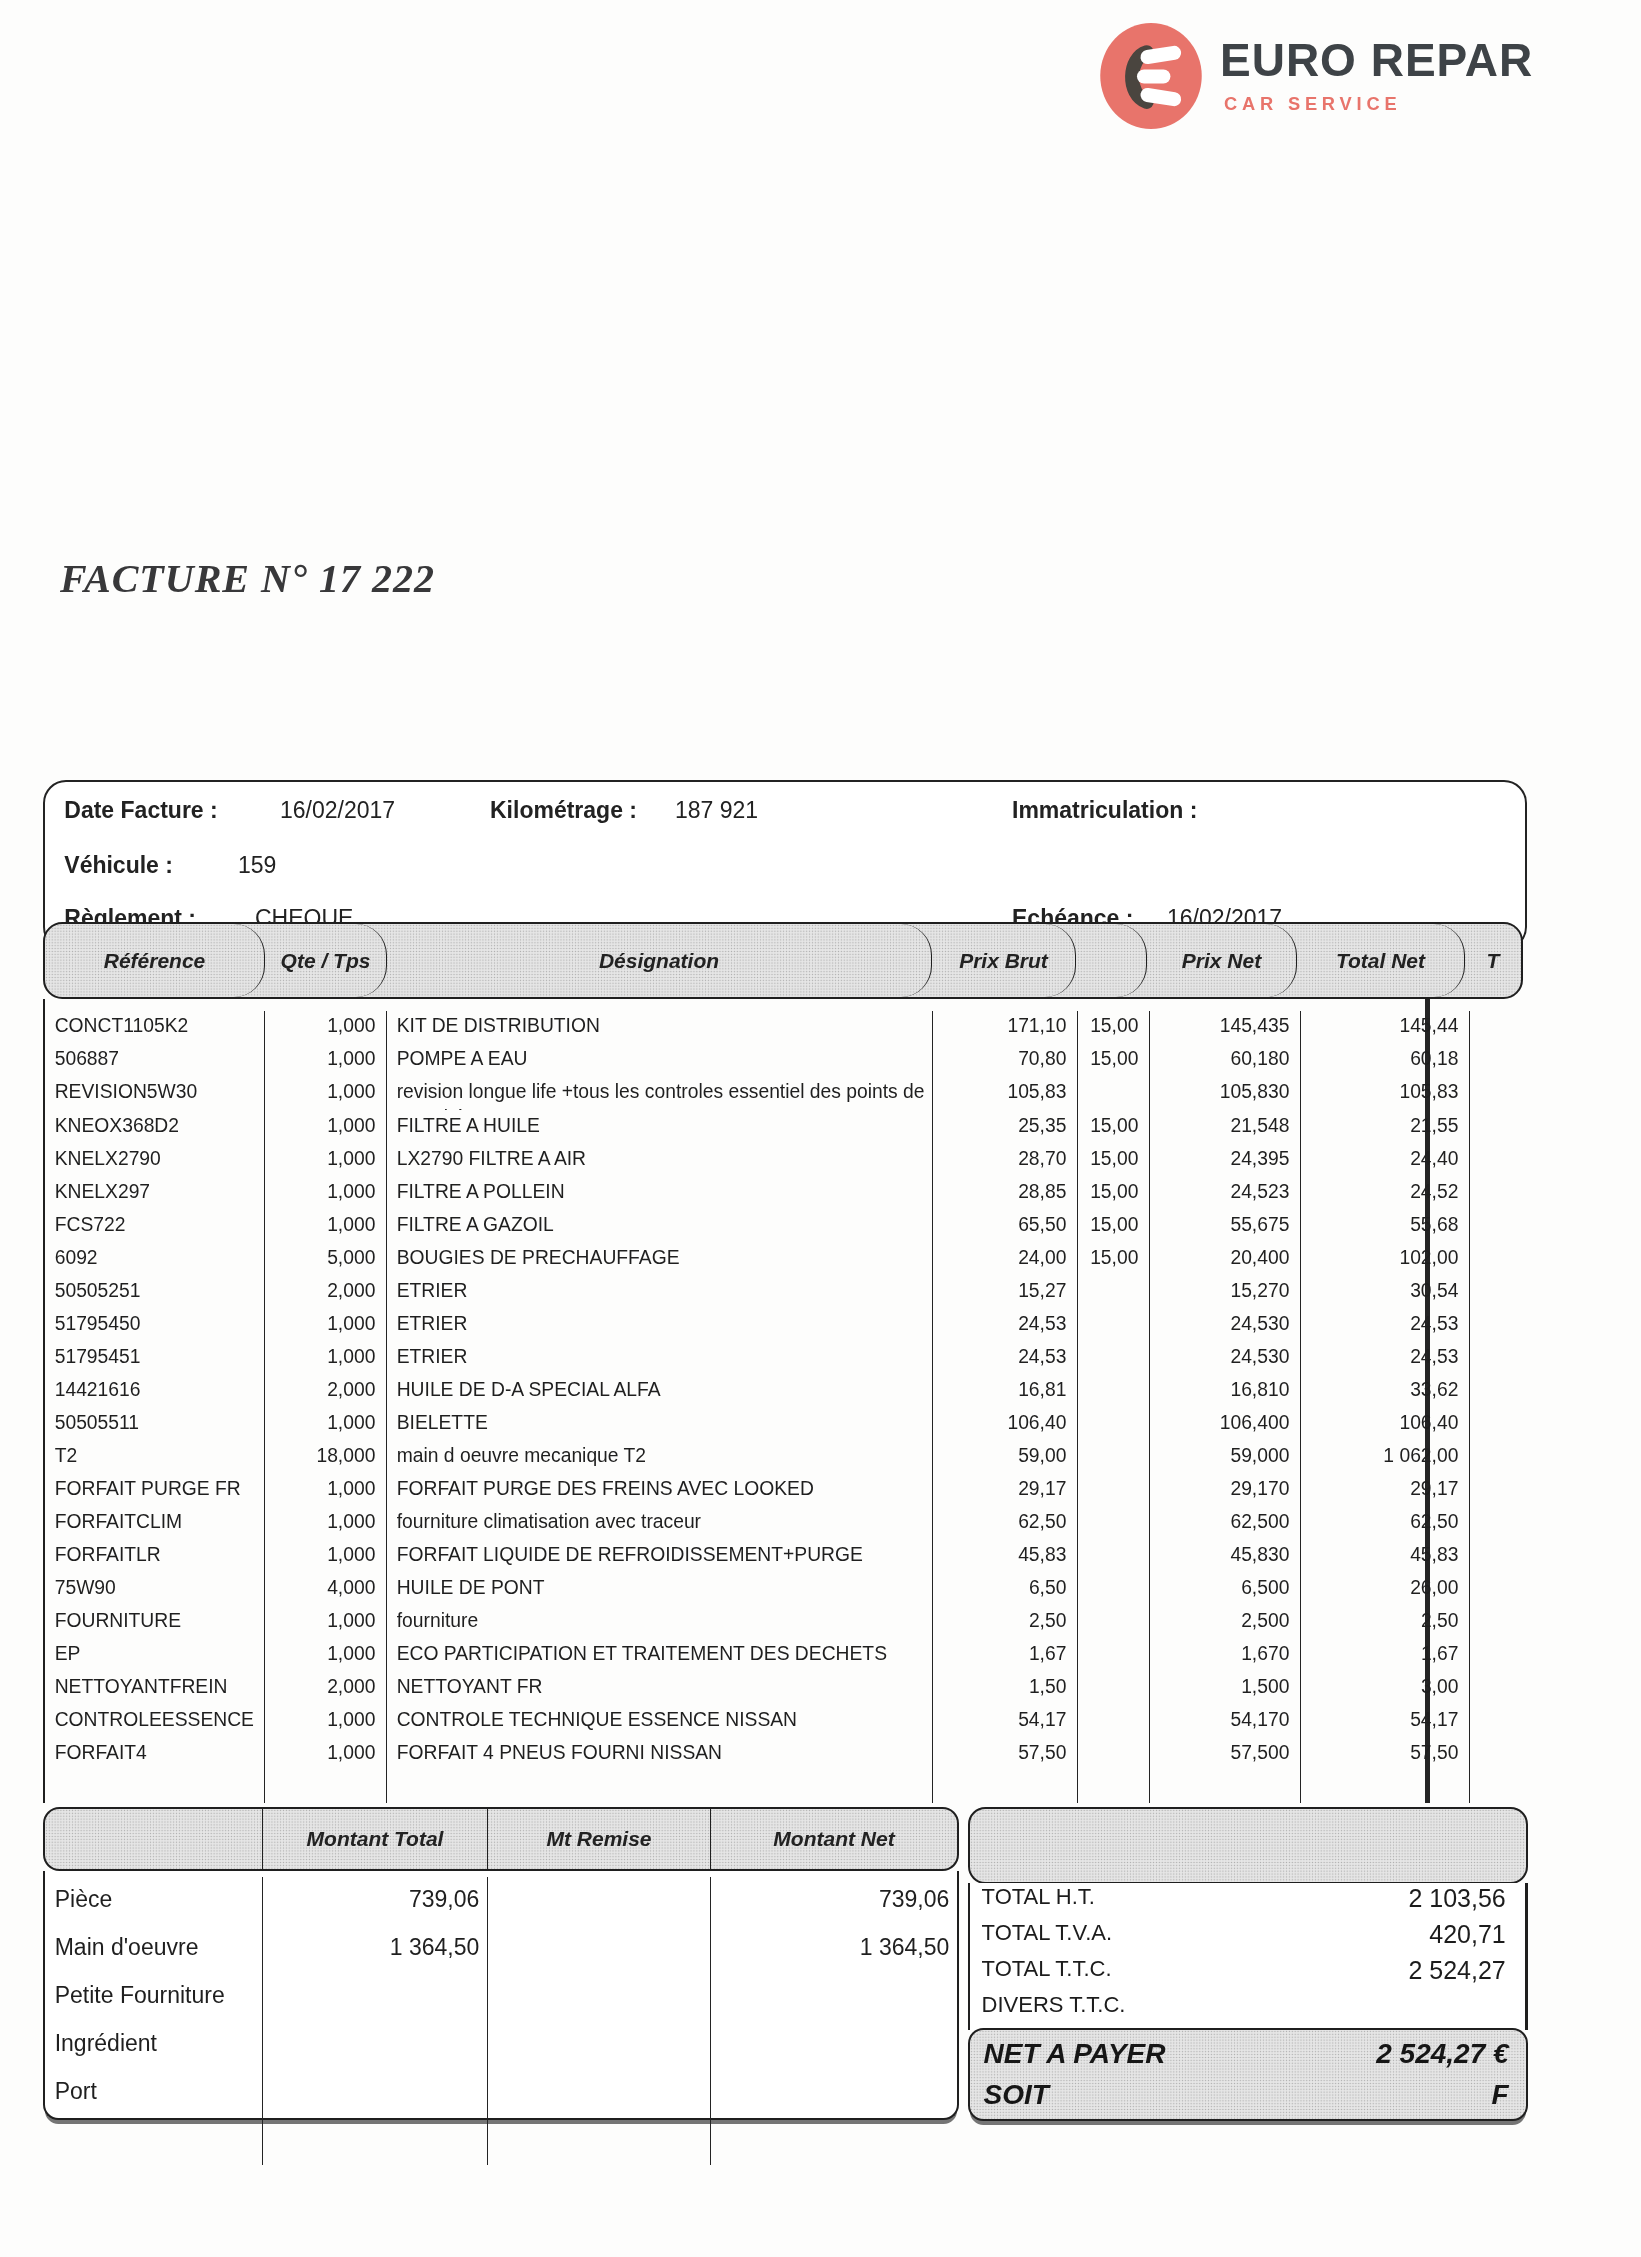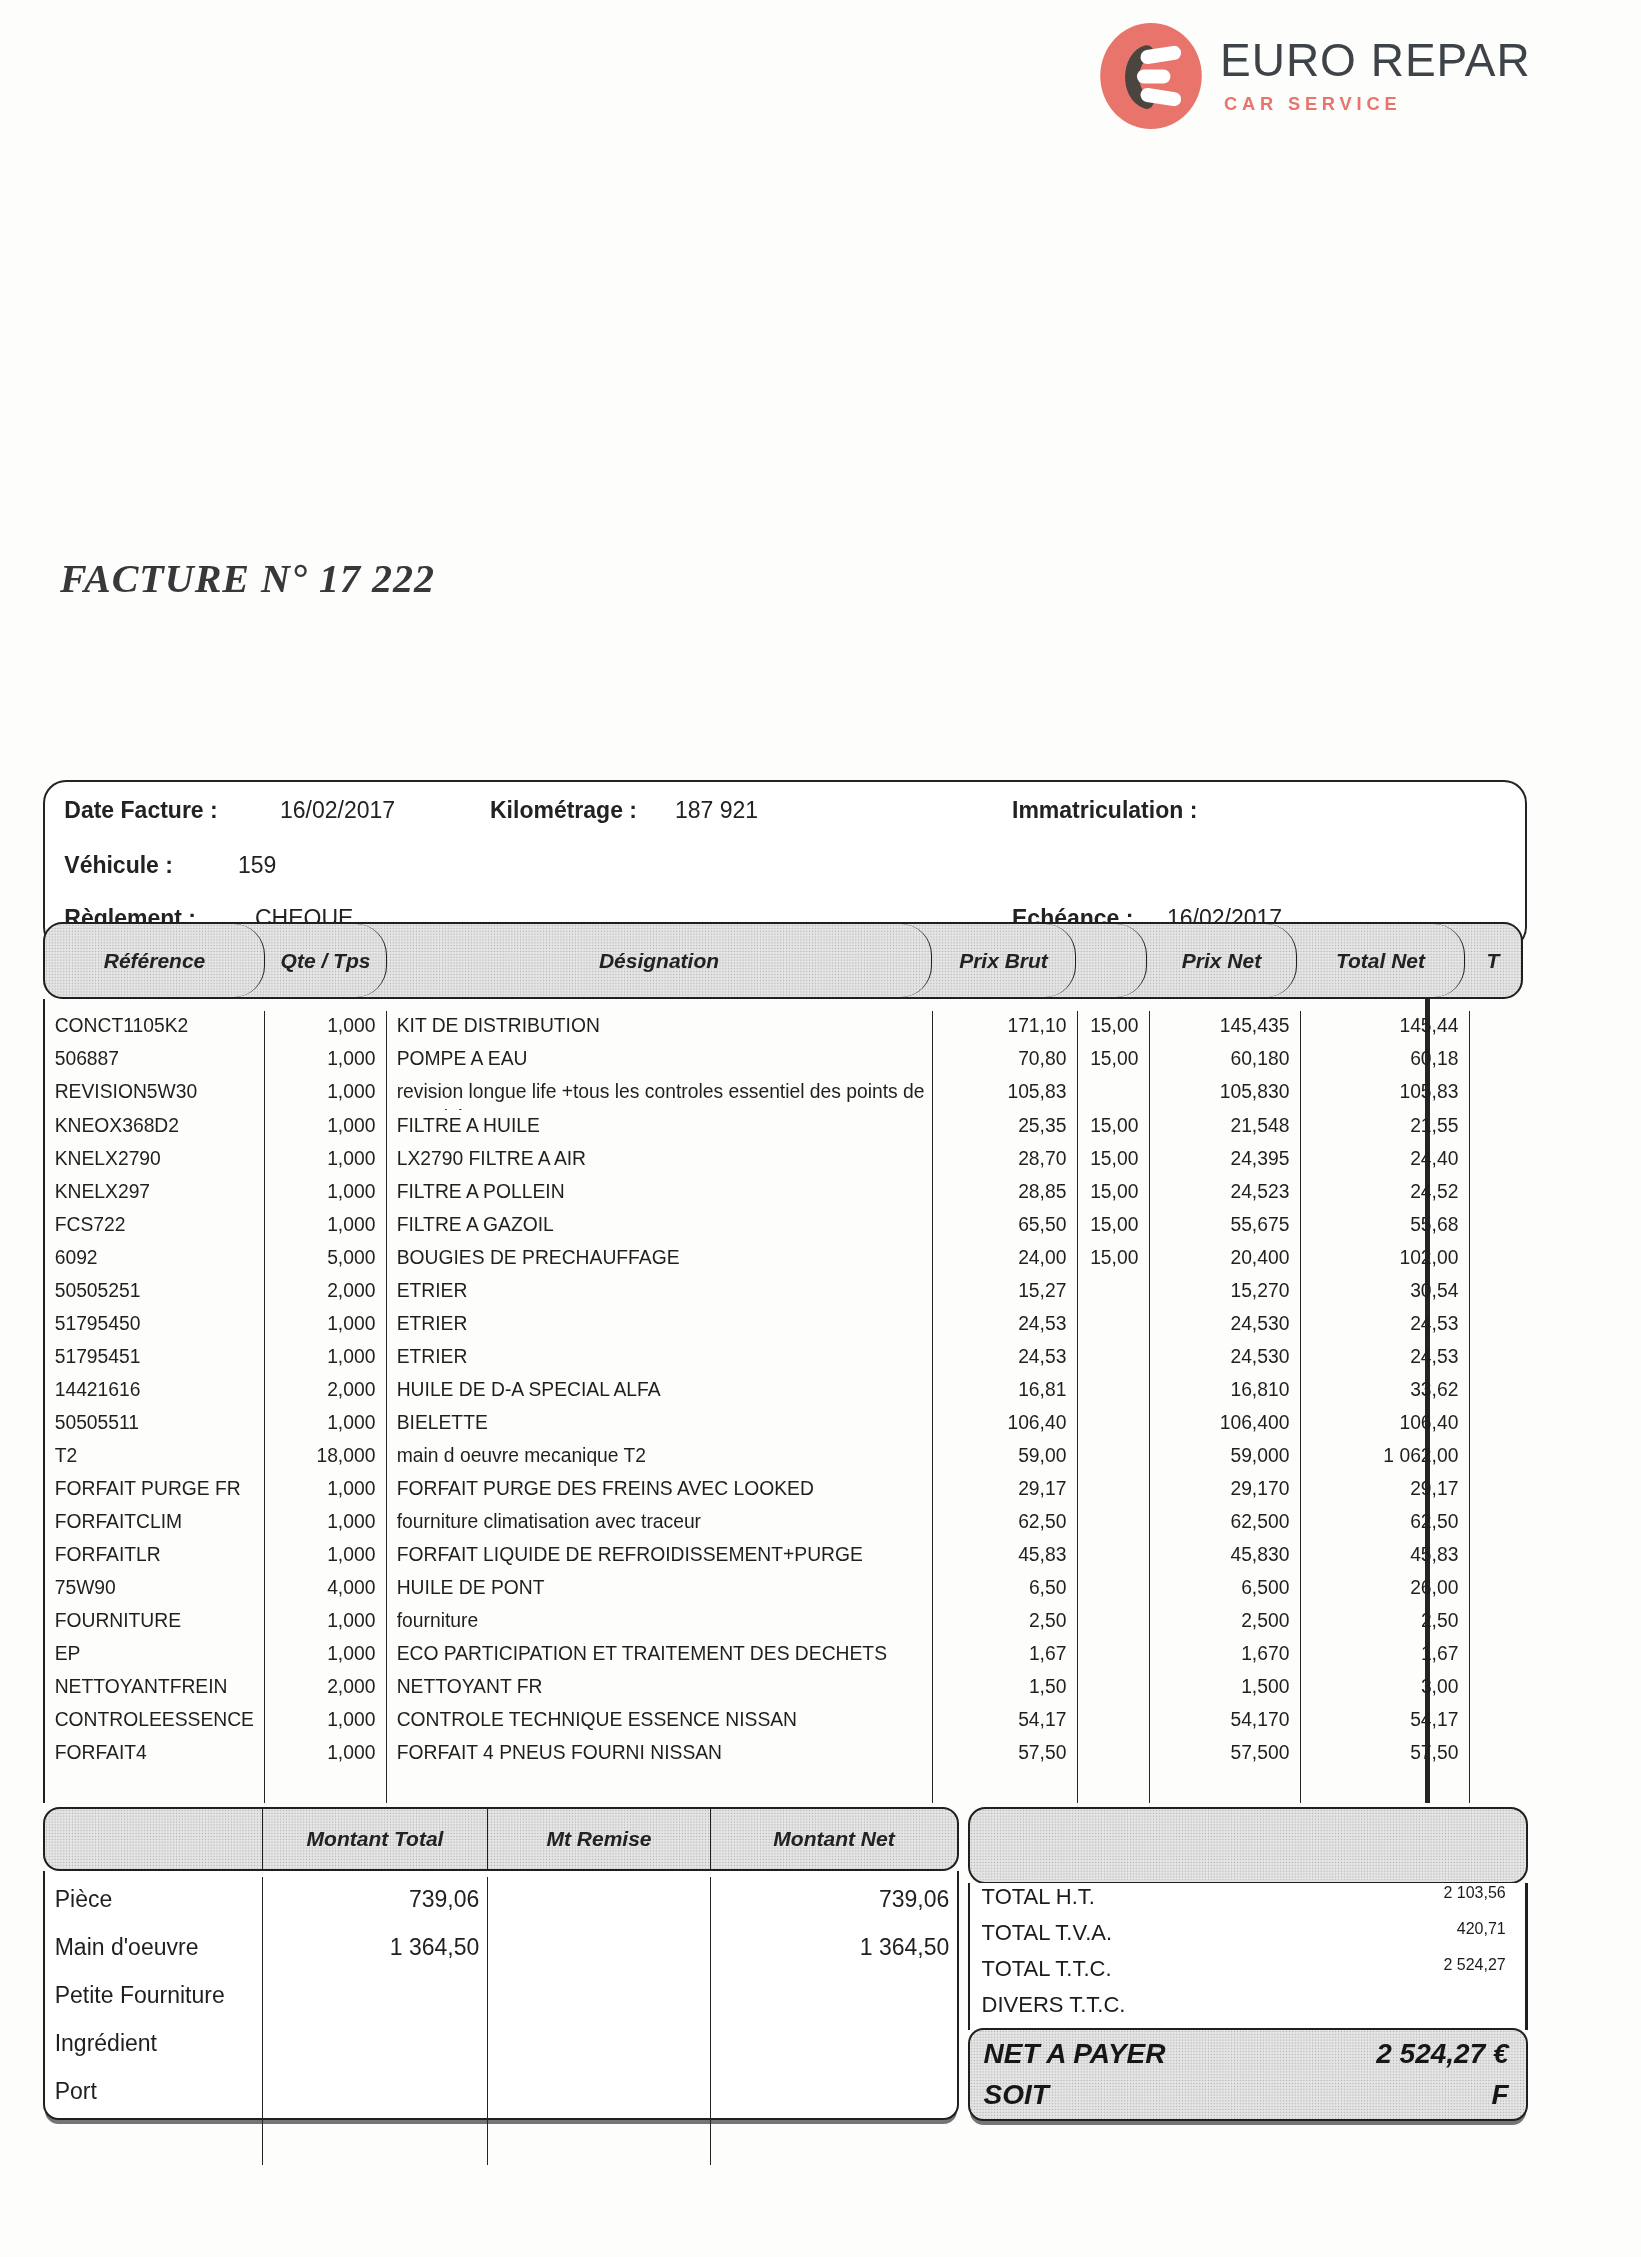--- a/index.html
+++ b/index.html
@@ -7,21 +7,21 @@
     width:1641px;height:2257px;position:relative;
     background:#fdfdfc;
     font-family:"Liberation Sans","DejaVu Sans",sans-serif;
     color:#1f1f1f;
     -webkit-font-smoothing:antialiased;
   }
   .abs{position:absolute;}
 
   
   .logo-mark{left:1097px;top:21px;width:108px;height:110px;}
-  .brand{left:1220px;top:33px;font-size:46px;font-weight:normal;color:#3e4347;letter-spacing:1px;white-space:nowrap;}
+  .brand{left:1220px;top:33px;font-size:46px;font-weight:bold;color:#3e4347;letter-spacing:1px;white-space:nowrap;}
   .tagline{left:1224px;top:93px;font-size:18.3px;font-weight:600;color:#e8746b;letter-spacing:4.8px;white-space:nowrap;}
 
   
   .title{
     left:60px;top:555px;
     font-family:"Liberation Serif","DejaVu Serif",serif;
     font-size:40px;font-weight:bold;font-style:italic;color:#38383a;
     letter-spacing:1px;white-space:nowrap;
   }
 
@@ -112,21 +112,21 @@
     border:2.9px solid #1f1f1f;border-radius:17.4px;box-sizing:border-box;
   }
   .totals-list{
     left:968px;top:1883px;width:560px;height:147px;
     border-left:2.9px solid #1f1f1f;border-right:3.9px solid #1f1f1f;
     box-sizing:border-box;background:#fff;
     display:flex;flex-direction:column;justify-content:flex-end;padding-bottom:1.9px;
   }
   .trow{display:flex;justify-content:space-between;height:36px;}
   .trow .tlbl{font-size:22px;padding-left:11.6px;color:#1c1c1c;}
-  .trow .tval{font-size:16px;padding-right:19.3px;color:#1c1c1c;}
+  .trow .tval{font-size:25px;padding-right:19.3px;color:#1c1c1c;}
   .net-box{
     left:968px;top:2028px;width:560px;height:93px;
     border:2.9px solid #1f1f1f;border-radius:15.4px;box-sizing:border-box;
     display:flex;flex-direction:column;justify-content:space-evenly;
     box-shadow:0 5.8px 0 -1.9px rgba(45,45,45,.65);
   }
   .net-row{display:flex;justify-content:space-between;align-items:center;}
   .net-row span{font-size:28px;font-weight:bold;font-style:italic;color:#161616;}
   .net-row .nl{padding-left:13.5px;}
   .net-row .nv{padding-right:17.4px;}

